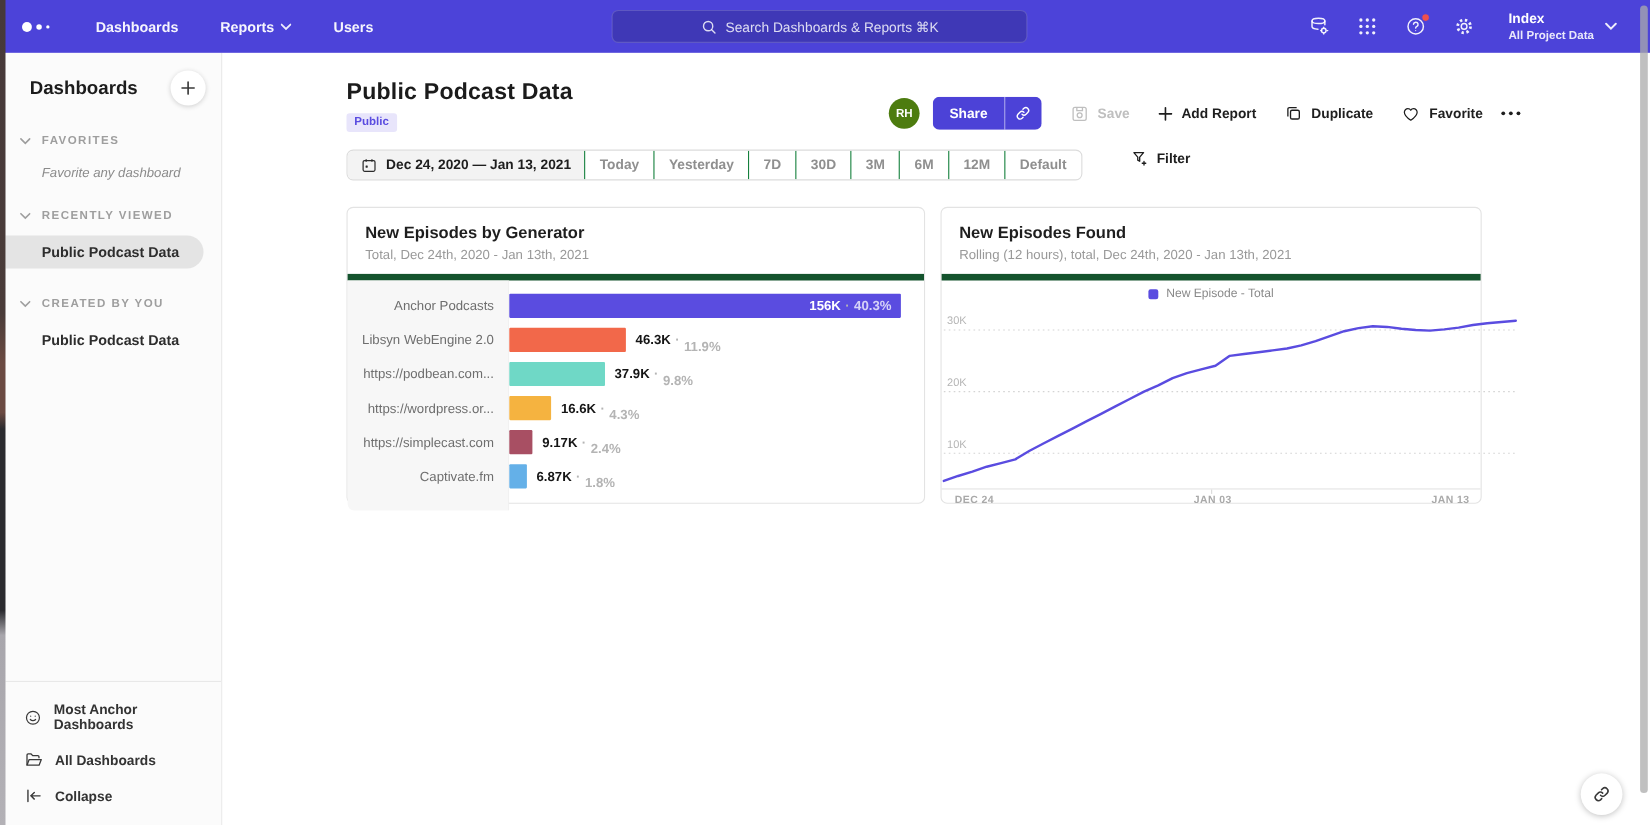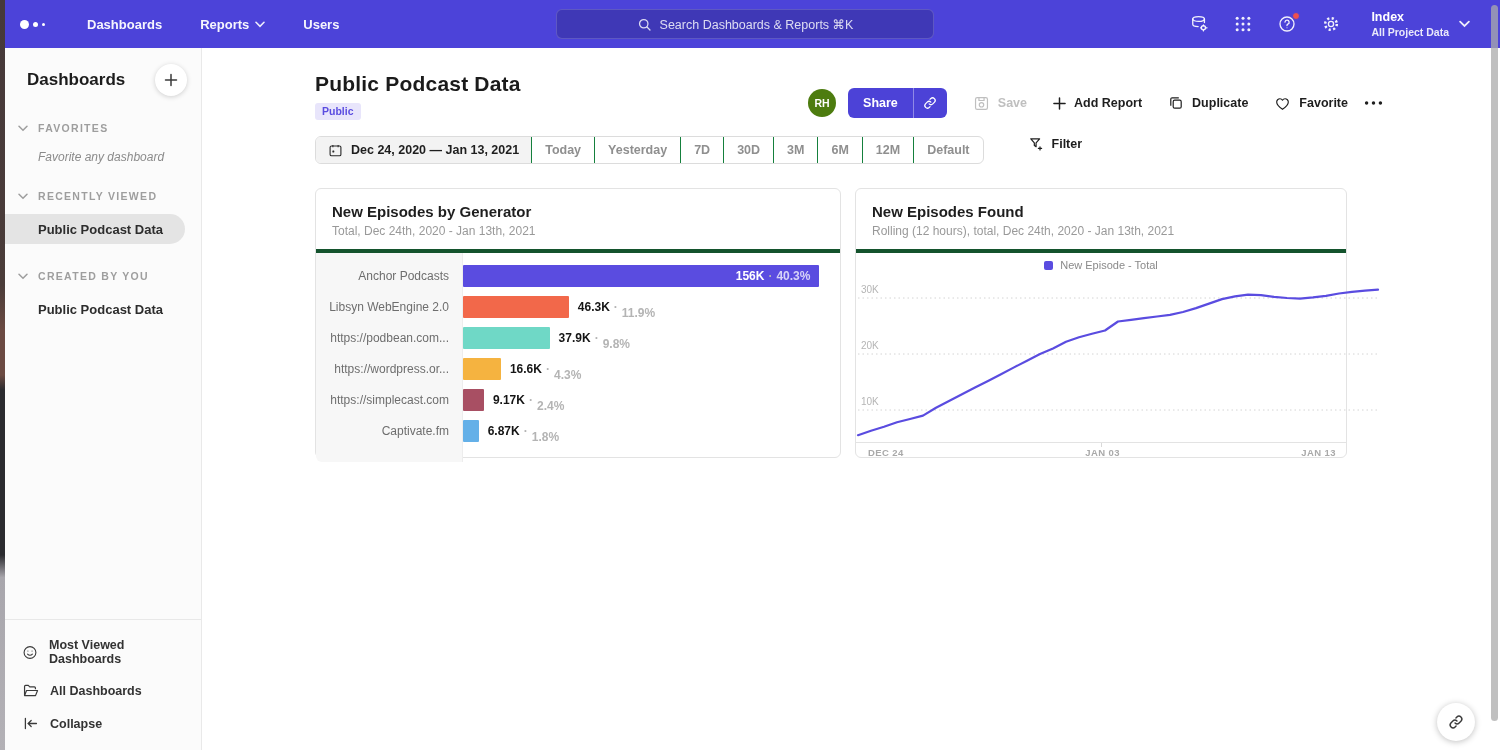--- a/index.html
+++ b/index.html
@@ -85,21 +85,21 @@
   .seg-date { display:flex; align-items:center; gap:8px; background:#f3f3f3; padding:0 12px;
     font-size:12.5px; font-weight:700; color:#1e1e1e; cursor:pointer; }
   .seg { display:flex; align-items:center; padding:0 13px; font-size:12.5px; font-weight:600;
     color:#8f8f8f; border-left:1px solid #15803d; cursor:pointer; }
   .filter-btn { display:flex; align-items:center; gap:8px; margin-left:27px; font-size:12.5px;
     font-weight:700; color:#1e1e1e; background:none; border:none; cursor:pointer; font-family:inherit; }
 
   
   .cards { position:absolute; left:113px; top:140px; display:flex; gap:14px; }
   .card { background:#fff; border:1px solid #e3e3e3; border-radius:6px; }
-  .card-head { padding:14px 16px 11px; border-bottom:4px solid #14532d; }
+  .card-head { padding:14px 16px 11px; border-bottom:6px solid #14532d; }
   .card-title { font-size:15px; font-weight:700; color:#1e1e1e; }
   .card-sub { font-size:12px; color:#999; margin-top:4px; }
 
   
   #bar-card { width:526px; height:270px; }
   .bar-body { position:relative; height:209px; }
   .bar-labelcol { position:absolute; left:0; top:0; bottom:0; width:147px; background:#f7f7f7;
     border-right:1px solid #ededed; border-radius:0 0 0 6px; }
   .bar-rows { position:relative; padding-top:7px; }
   .bar-row { height:31px; display:flex; align-items:center; }
@@ -256,21 +256,21 @@
   </div>
 
   <div class="sb-footer">
     <div class="sb-foot-item">
       <svg width="17" height="17" viewBox="0 0 20 20" fill="none" stroke="#3a3a3a" stroke-width="1.4">
           <circle cx="10" cy="10" r="7.4"></circle>
           <circle cx="7.4" cy="8.2" r=".7" fill="#3a3a3a" stroke="none"></circle>
           <circle cx="12.6" cy="8.2" r=".7" fill="#3a3a3a" stroke="none"></circle>
           <path d="M7 12c.8.9 1.8 1.4 3 1.4s2.2-.5 3-1.4" stroke-linecap="round"></path>
         </svg>
-      <span>Most Viewed Dashboards</span>
+      <span>Most Anchor Dashboards</span>
     </div>
     <div class="sb-foot-item">
       <svg width="17" height="17" viewBox="0 0 20 20" fill="none" stroke="#3a3a3a" stroke-width="1.4" stroke-linejoin="round">
           <path d="M3 16V5.2C3 4.5 3.5 4 4.2 4h3.2l1.7 1.8h5.5c.7 0 1.2.5 1.2 1.2v1.5"></path>
           <path d="M3 16l2.3-6h13l-2.4 6z"></path>
         </svg>
       <span>All Dashboards</span>
     </div>
     <div class="sb-foot-item">
       <svg width="17" height="17" viewBox="0 0 20 20" fill="none" stroke="#3a3a3a" stroke-width="1.5" stroke-linecap="round">

